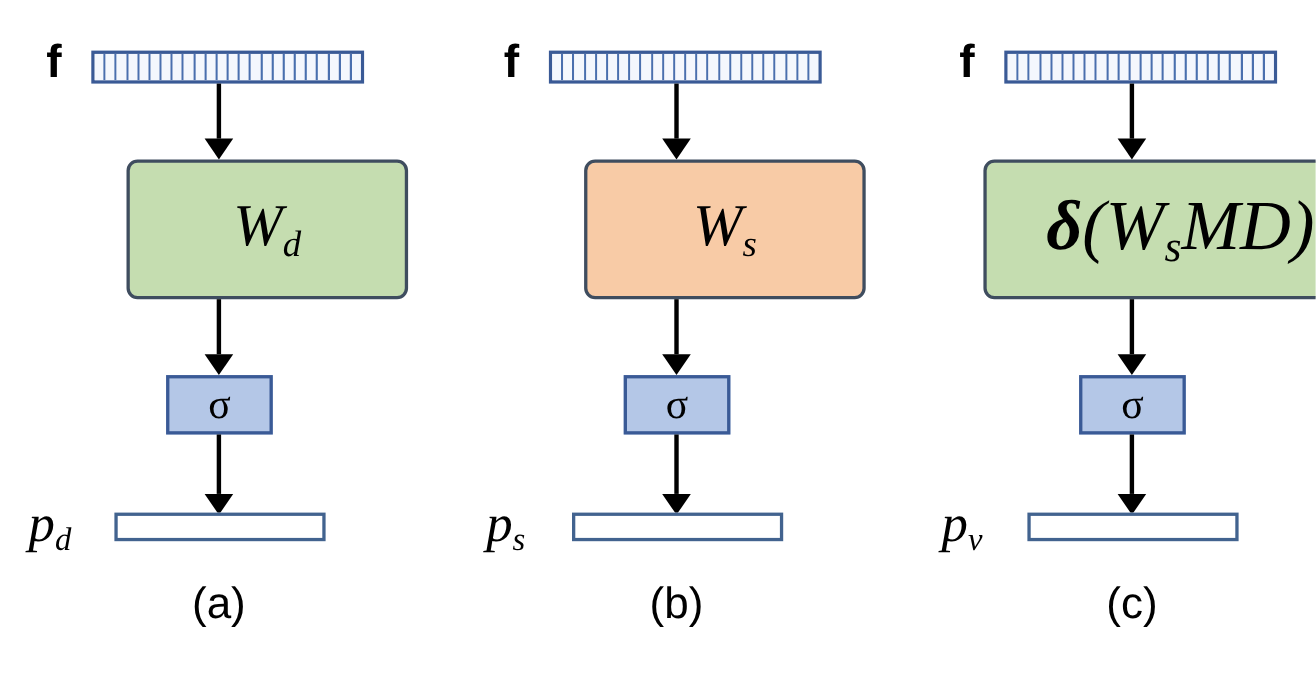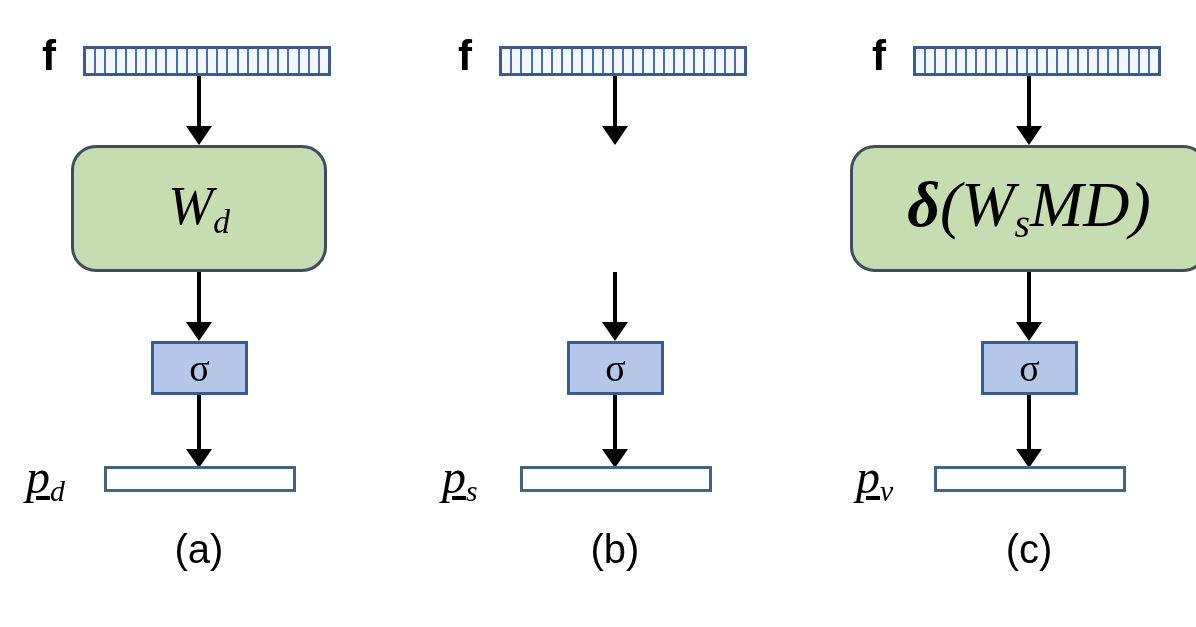--- a/index.html
+++ b/index.html
@@ -83,26 +83,27 @@
     border-left: 13px solid transparent;
     border-right: 13px solid transparent;
     border-top: 19px solid #000000;
   }
 
   
   .w-box {
     position: absolute;
     box-sizing: border-box;
     border: 3px solid #3f4d5f;
-    border-radius: 25px;
+    border-radius: 10px;
     display: flex;
     align-items: center;
     justify-content: center;
     font-family: "Liberation Serif", serif;
     color: #000000;
+    margin-left: 44px;
   }
   .w-box.green { background: #c5ddb0; }
   .w-box.orange { background: #f8cba6; }
 
   .box-ab {
     left: 71px;
     top: 145px;
     width: 256px;
     height: 127px;
   }
@@ -157,21 +158,20 @@
   .p-label {
     position: absolute;
     left: 26px;
     top: 451px;
     font-family: "Liberation Serif", serif;
     font-style: italic;
     font-size: 48px;
     line-height: 52px;
     color: #000000;
     white-space: nowrap;
-    text-decoration: underline;
   }
   .p-label .sub {
     font-size: 0.62em;
     vertical-align: -0.28em;
   }
   .out-bar {
     position: absolute;
     left: 104px;
     top: 466px;
     width: 192px;
@@ -288,20 +288,23 @@
         <div class="feature-cell"></div>
         <div class="feature-cell"></div>
         <div class="feature-cell"></div>
     </div>
 
     <div class="arrow" style="left:186px; top:76px; height:69px;">
       <div class="shaft" style="height:50px;"></div>
       <div class="head" style="top:50px;"></div>
     </div>
 
+    <div class="w-box orange box-ab">
+      <span class="formula"><span>W</span><span class="sub">s</span></span>
+    </div>
 
     <div class="arrow" style="left:186px; top:272px; height:69px;">
       <div class="shaft" style="height:50px;"></div>
       <div class="head" style="top:50px;"></div>
     </div>
 
     <div class="sigma-box">
       <span>σ</span>
     </div>
 

